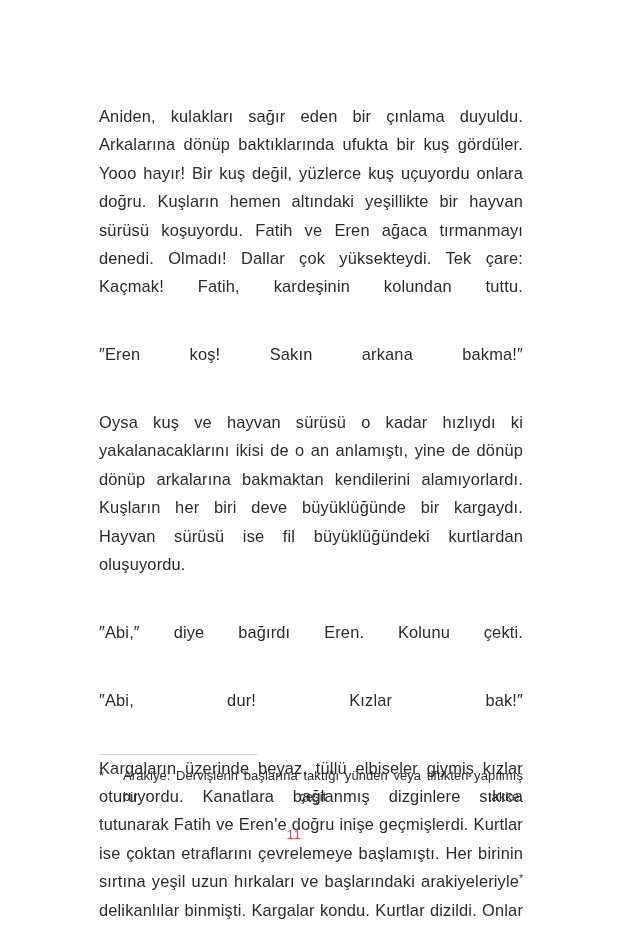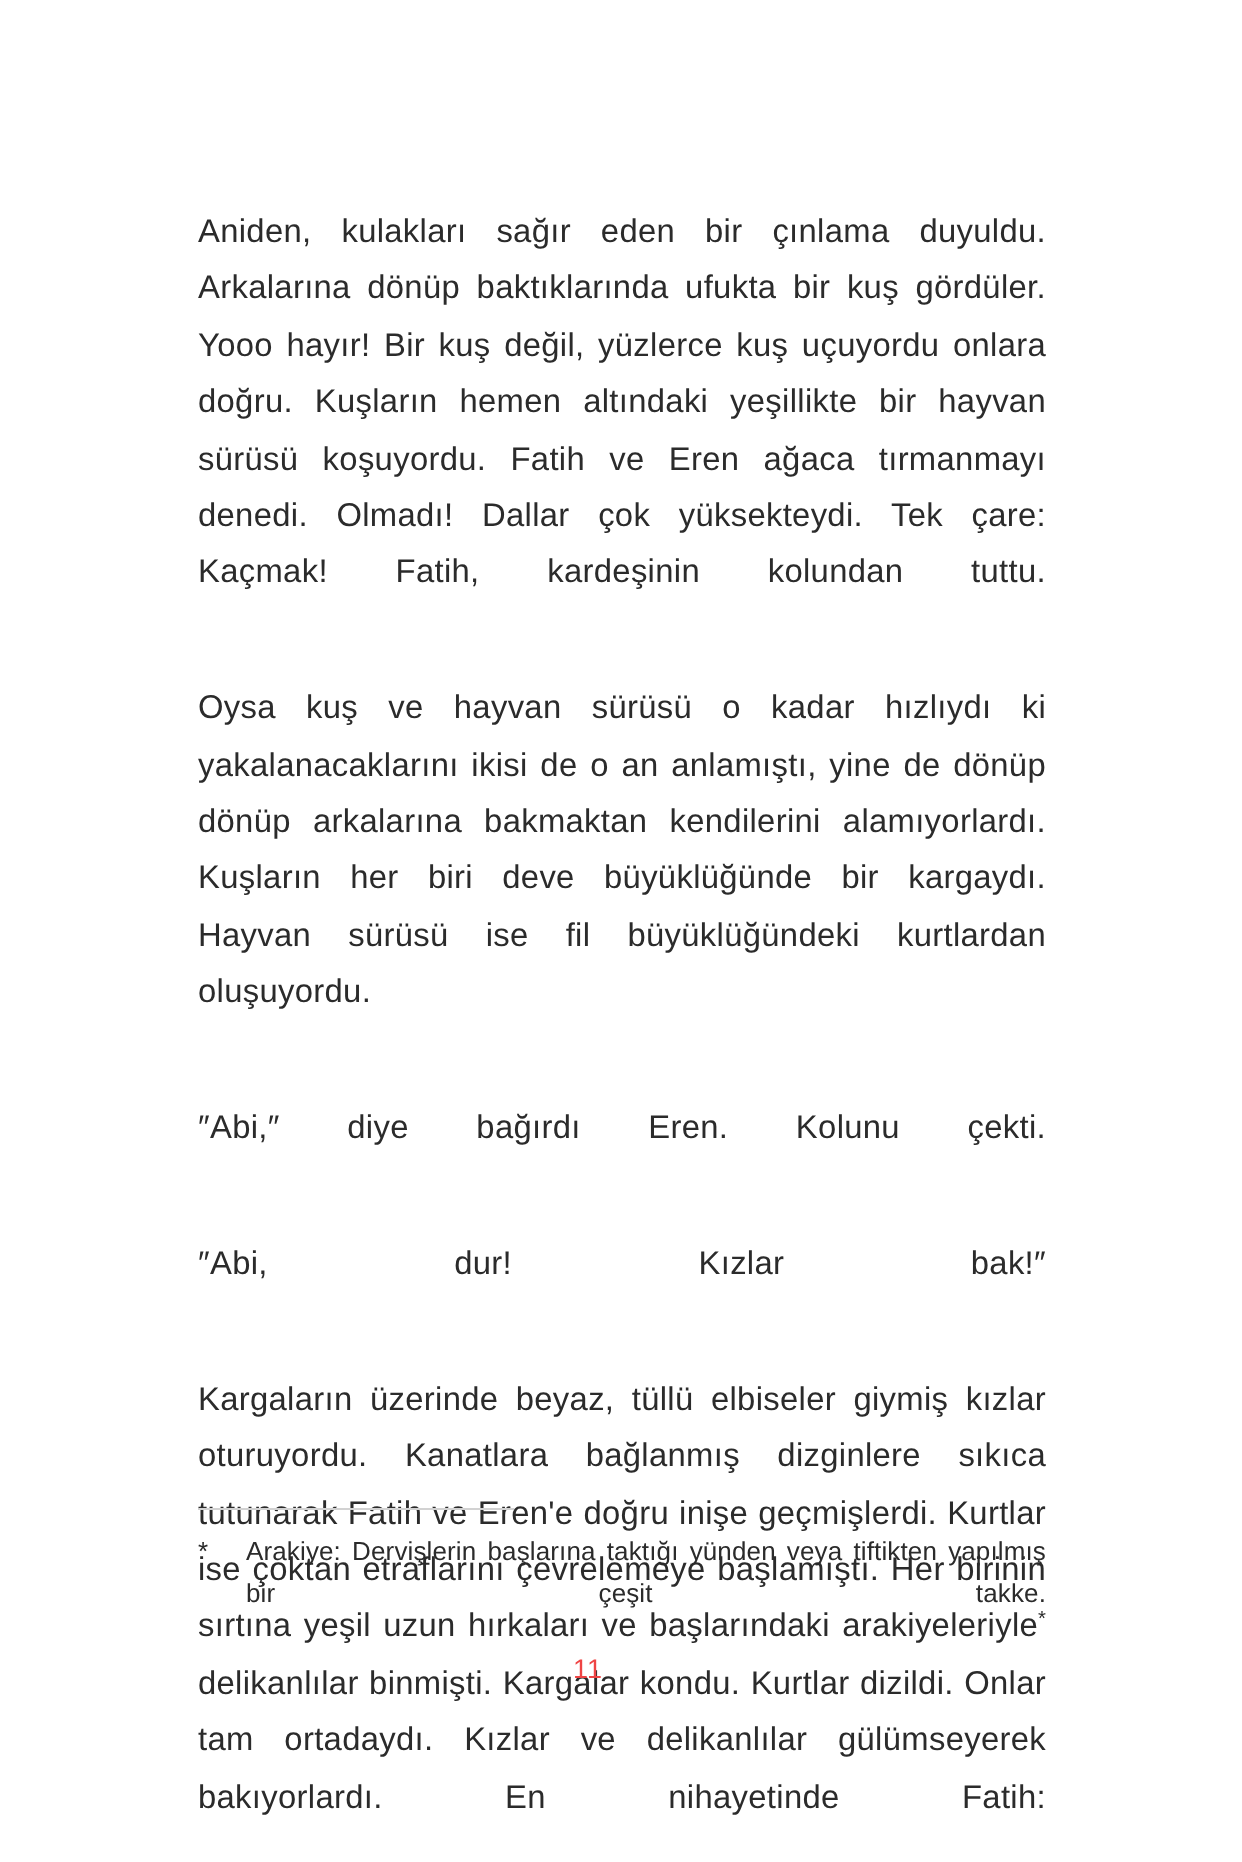--- a/index.html
+++ b/index.html
@@ -117,20 +117,21 @@
 </style>
 </head>
 <body>
 
 <div class="page">
 
   <div class="text-column">
 
     <p class="body-par">Aniden, kulakları sağır eden bir çınlama duyuldu. Arkalarına dönüp baktıklarında ufukta bir kuş gördüler. Yooo hayır! Bir kuş değil, yüzlerce kuş uçuyordu onlara doğru. Kuşların hemen altındaki yeşillikte bir hayvan sürüsü koşuyordu. Fatih ve Eren ağaca tırmanmayı denedi. Olmadı! Dallar çok yüksekteydi. Tek çare: Kaçmak! Fatih, kardeşinin kolundan tuttu.</p>
 
+    <p class="body-par">″Eren koş! Sakın arkana bakma!″</p>
 
     <p class="body-par">Oysa kuş ve hayvan sürüsü o kadar hızlıydı ki yakalanacaklarını ikisi de o an anlamıştı, yine de dönüp dönüp arkalarına bakmaktan kendilerini alamıyorlardı. Kuşların her biri deve büyüklüğünde bir kargaydı. Hayvan sürüsü ise fil büyüklüğündeki kurtlardan oluşuyordu.</p>
 
     <p class="body-par">″Abi,″ diye bağırdı Eren. Kolunu çekti.</p>
 
     <p class="body-par">″Abi, dur! Kızlar bak!″</p>
 
     <p class="body-par"><span>Kargaların üzerinde beyaz, tüllü elbiseler giymiş kızlar oturuyordu. Kanatlara bağlanmış dizginlere sıkıca tutunarak Fatih ve Eren'e doğru inişe geçmişlerdi. Kurtlar ise çoktan etraflarını çevrelemeye başlamıştı. Her birinin sırtına yeşil uzun hırkaları ve başlarındaki arakiyeleriyle</span><sup class="fn-marker">*</sup><span> delikanlılar binmişti. Kargalar kondu. Kurtlar dizildi. Onlar tam ortadaydı. Kızlar ve delikanlılar gülümseyerek bakıyorlardı. En nihayetinde Fatih:</span></p>
 
   </div>

